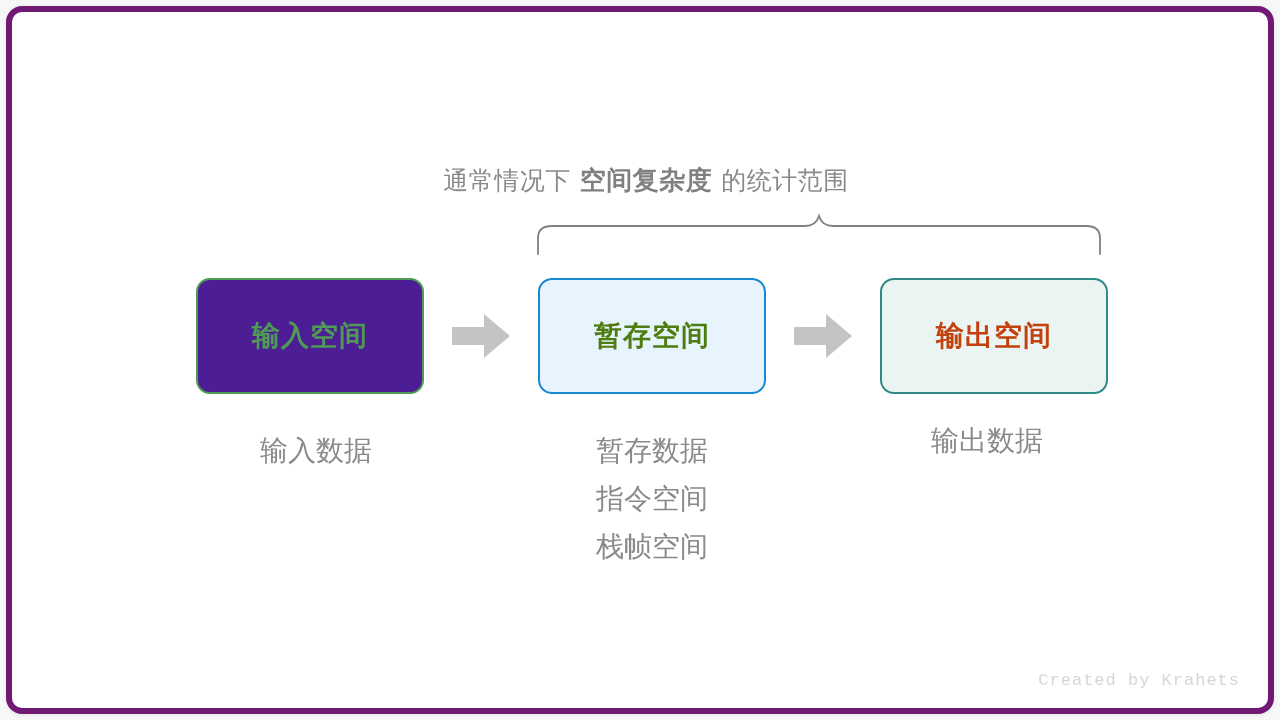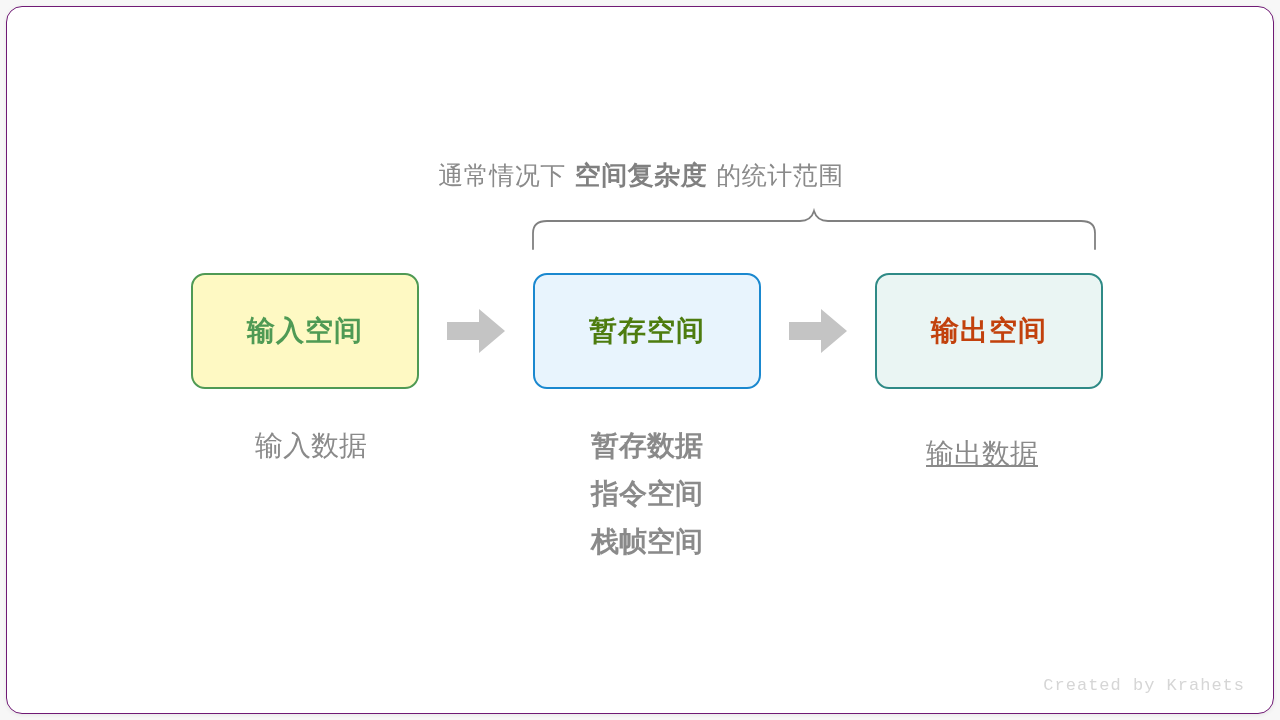--- a/index.html
+++ b/index.html
@@ -23,21 +23,21 @@
   }
 
   
   #card {
     position: absolute;
     left: 6px;
     top: 6px;
     width: 1268px;
     height: 708px;
     background: #ffffff;
-    border: 1px solid #701a75;
+    border: 6px solid #701a75;
     border-radius: 16px;
     box-shadow: 0 1px 4px rgba(0,0,0,0.07);
     overflow: hidden;
   }
 
   
   #caption {
     position: absolute;
     left: 0;
     top: 148px;
@@ -85,21 +85,21 @@
     border-width: 2px;
     border-style: solid;
     display: flex;
     align-items: center;
     justify-content: center;
     font-size: 28px;
     font-weight: bold;
     letter-spacing: 1px;
   }
 
-  .node.input  { background: #fef9c3; border-color: #4f9a54; color: #4f9a54; }
+  .node.input  { background: #4c1d95; border-color: #4f9a54; color: #4f9a54; }
   .node.buffer { background: #e8f4fd; border-color: #1a88cf; color: #4d7c0f; }
   .node.output { background: #eaf5f3; border-color: #2f8a86; color: #c2410c; }
 
   
   .arrow {
     width: 62px;
     height: 46px;
     flex: 0 0 auto;
     display: flex;
     align-items: center;
@@ -110,22 +110,22 @@
   
   .desc {
     position: absolute;
     width: 300px;
     text-align: center;
     color: #8a8a8a;
     font-size: 28px;
     line-height: 48px;
   }
   #desc-input  { left: 154px; top: 415px; }
-  #desc-buffer { left: 490px; top: 415px; font-weight: bold; }
-  #desc-output { left: 825px; top: 423px; text-decoration: underline; }
+  #desc-buffer { left: 490px; top: 415px; }
+  #desc-output { left: 825px; top: 405px; }
 
   
   #credit {
     position: absolute;
     right: 28px;
     bottom: 18px;
     color: #d6d6d6;
     font-family: "Liberation Mono", "DejaVu Sans Mono", monospace;
     font-size: 17px;
     letter-spacing: 1px;

